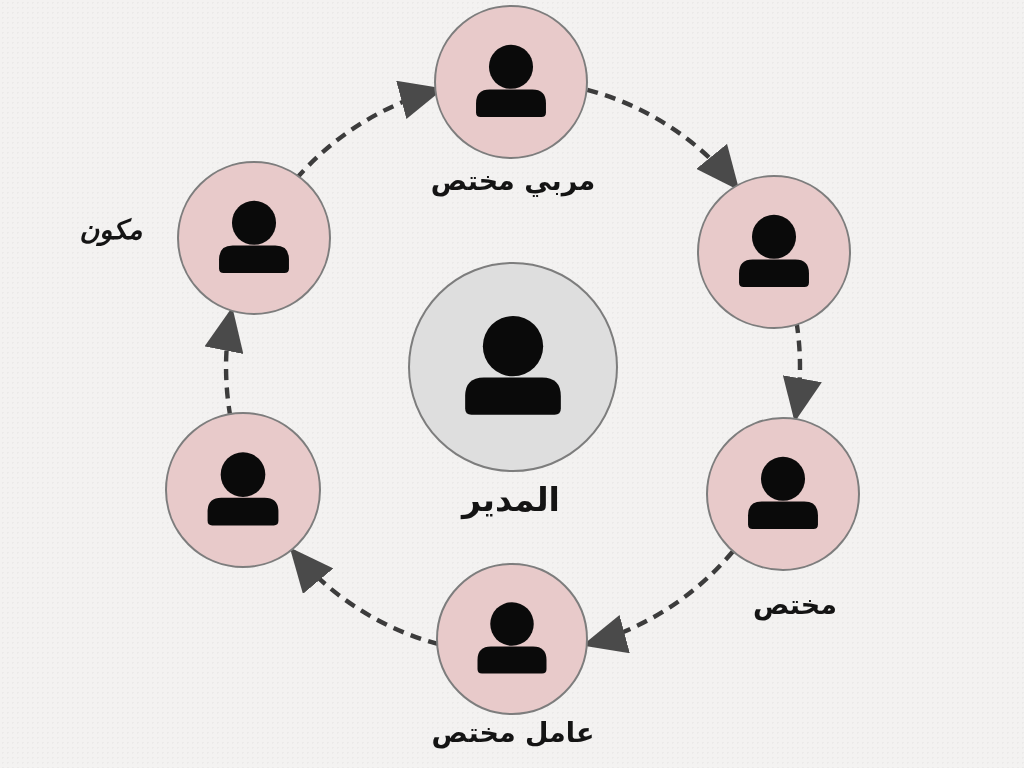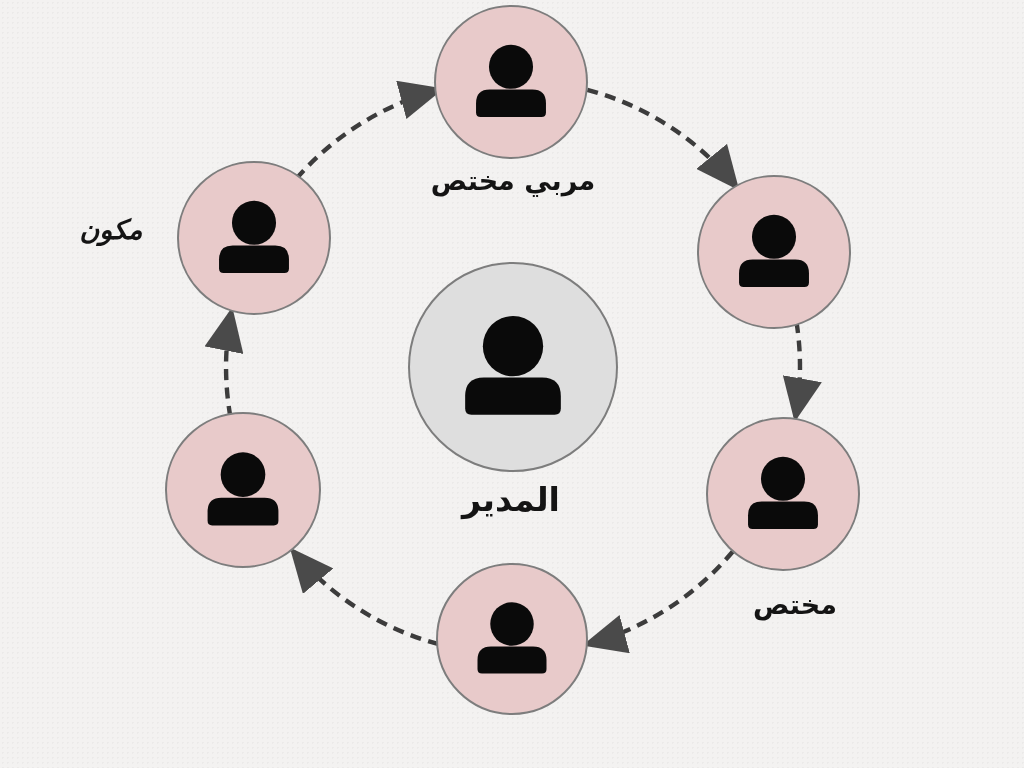--- a/index.html
+++ b/index.html
@@ -103,19 +103,20 @@
       <circle cx="254" cy="238" r="76" stroke-width="2" fill="#e8caca" stroke="#7d7d7d"></circle>
       <use href="#person" x="178" y="162" width="152" height="152" fill="#0a0a0a"></use>
     </g>
   </svg>
 
   <div class="node-label" style="left:513px; top:164px;" dir="rtl">مربي مختص</div>
 
 
   <div class="node-label" style="left:795px; top:588px;" dir="rtl">مختص</div>
 
+  <div class="node-label" style="left:513px; top:716px;" dir="rtl">عامل مختص</div>
 
 
   <div class="node-label" style="left:111px; top:213px;font-style:italic;" dir="rtl">مكون</div>
 
   <div class="node-label center" style="left:511px; top:479px;" dir="rtl">المدير</div>
 
 </div>
 
 </body></html>

